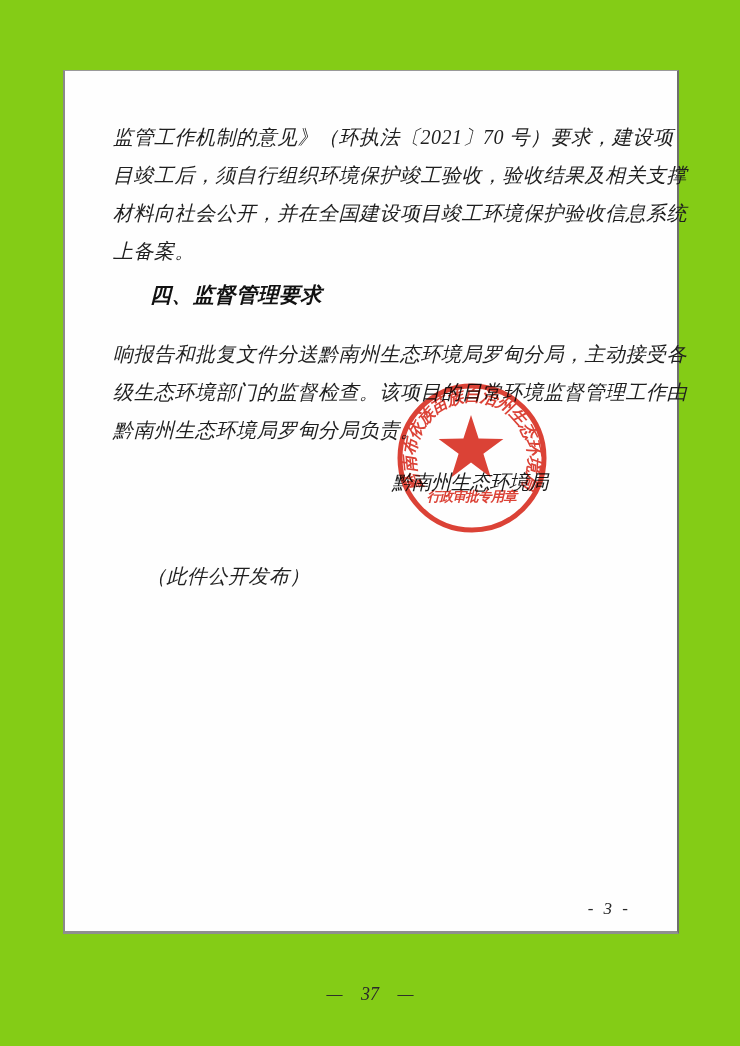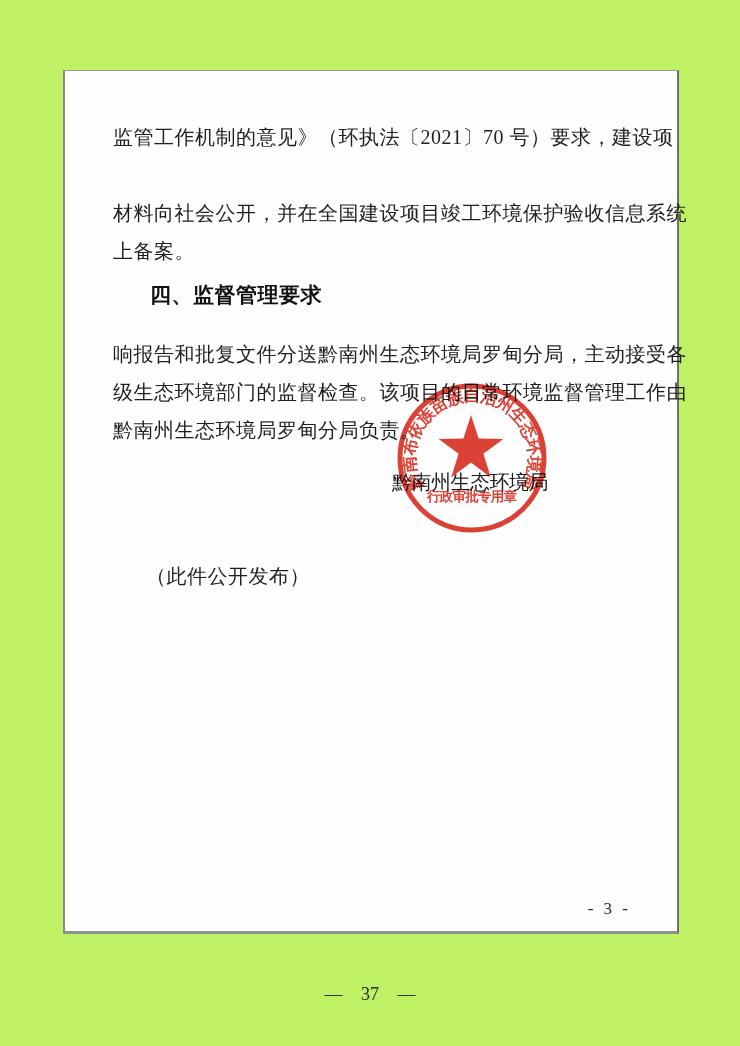--- a/index.html
+++ b/index.html
@@ -1,18 +1,19 @@
 <!DOCTYPE html>
 <html><head>
 <meta charset="utf-8">
 <style>
   html,body{margin:0;padding:0;background:#ffffff;}
   #canvas{
-    position:relative;width:740px;height:1046px;background:#bef264;overflow:hidden;
+    position:relative;width:740px;height:1046px;background:#84cc16;overflow:hidden;
     font-family:"Liberation Serif","DejaVu Serif",serif;
+    font-style:italic;
   }
   .page-frame{
     position:absolute;left:63px;top:70px;width:612px;height:860px;
     background:#fefefe;
     border-top:1px solid #9a9a9a;border-left:2px solid #8a8a8a;
     border-right:2px solid #6e6e6e;border-bottom:3px solid #8f8f8f;
   }
   .line{
     position:absolute;white-space:nowrap;
     font-size:20px;line-height:24px;color:#1f1f1f;
@@ -37,20 +38,21 @@
   }
 </style>
 </head>
 <body>
 
 <div id="canvas">
 
   <div class="page-frame">
 
     <div class="line" style="left:48px;top:54px">监管工作机制的意见》（环执法〔2021〕70 号）要求，建设项</div>
+    <div class="line" style="left:48px;top:92px">目竣工后，须自行组织环境保护竣工验收，验收结果及相关支撑</div>
     <div class="line" style="left:48px;top:130px">材料向社会公开，并在全国建设项目竣工环境保护验收信息系统</div>
     <div class="line" style="left:48px;top:168px">上备案。</div>
 
     <div class="line heading" style="left:85px;top:196px">四、监督管理要求</div>
 
     <div class="line" style="left:48px;top:271px">响报告和批复文件分送黔南州生态环境局罗甸分局，主动接受各</div>
     <div class="line" style="left:48px;top:309px">级生态环境部门的监督检查。该项目的日常环境监督管理工作由</div>
     <div class="line" style="left:48px;top:347px">黔南州生态环境局罗甸分局负责。</div>
 
     <div class="sig" style="left:327px;top:398px">黔南州生态环境局</div>

